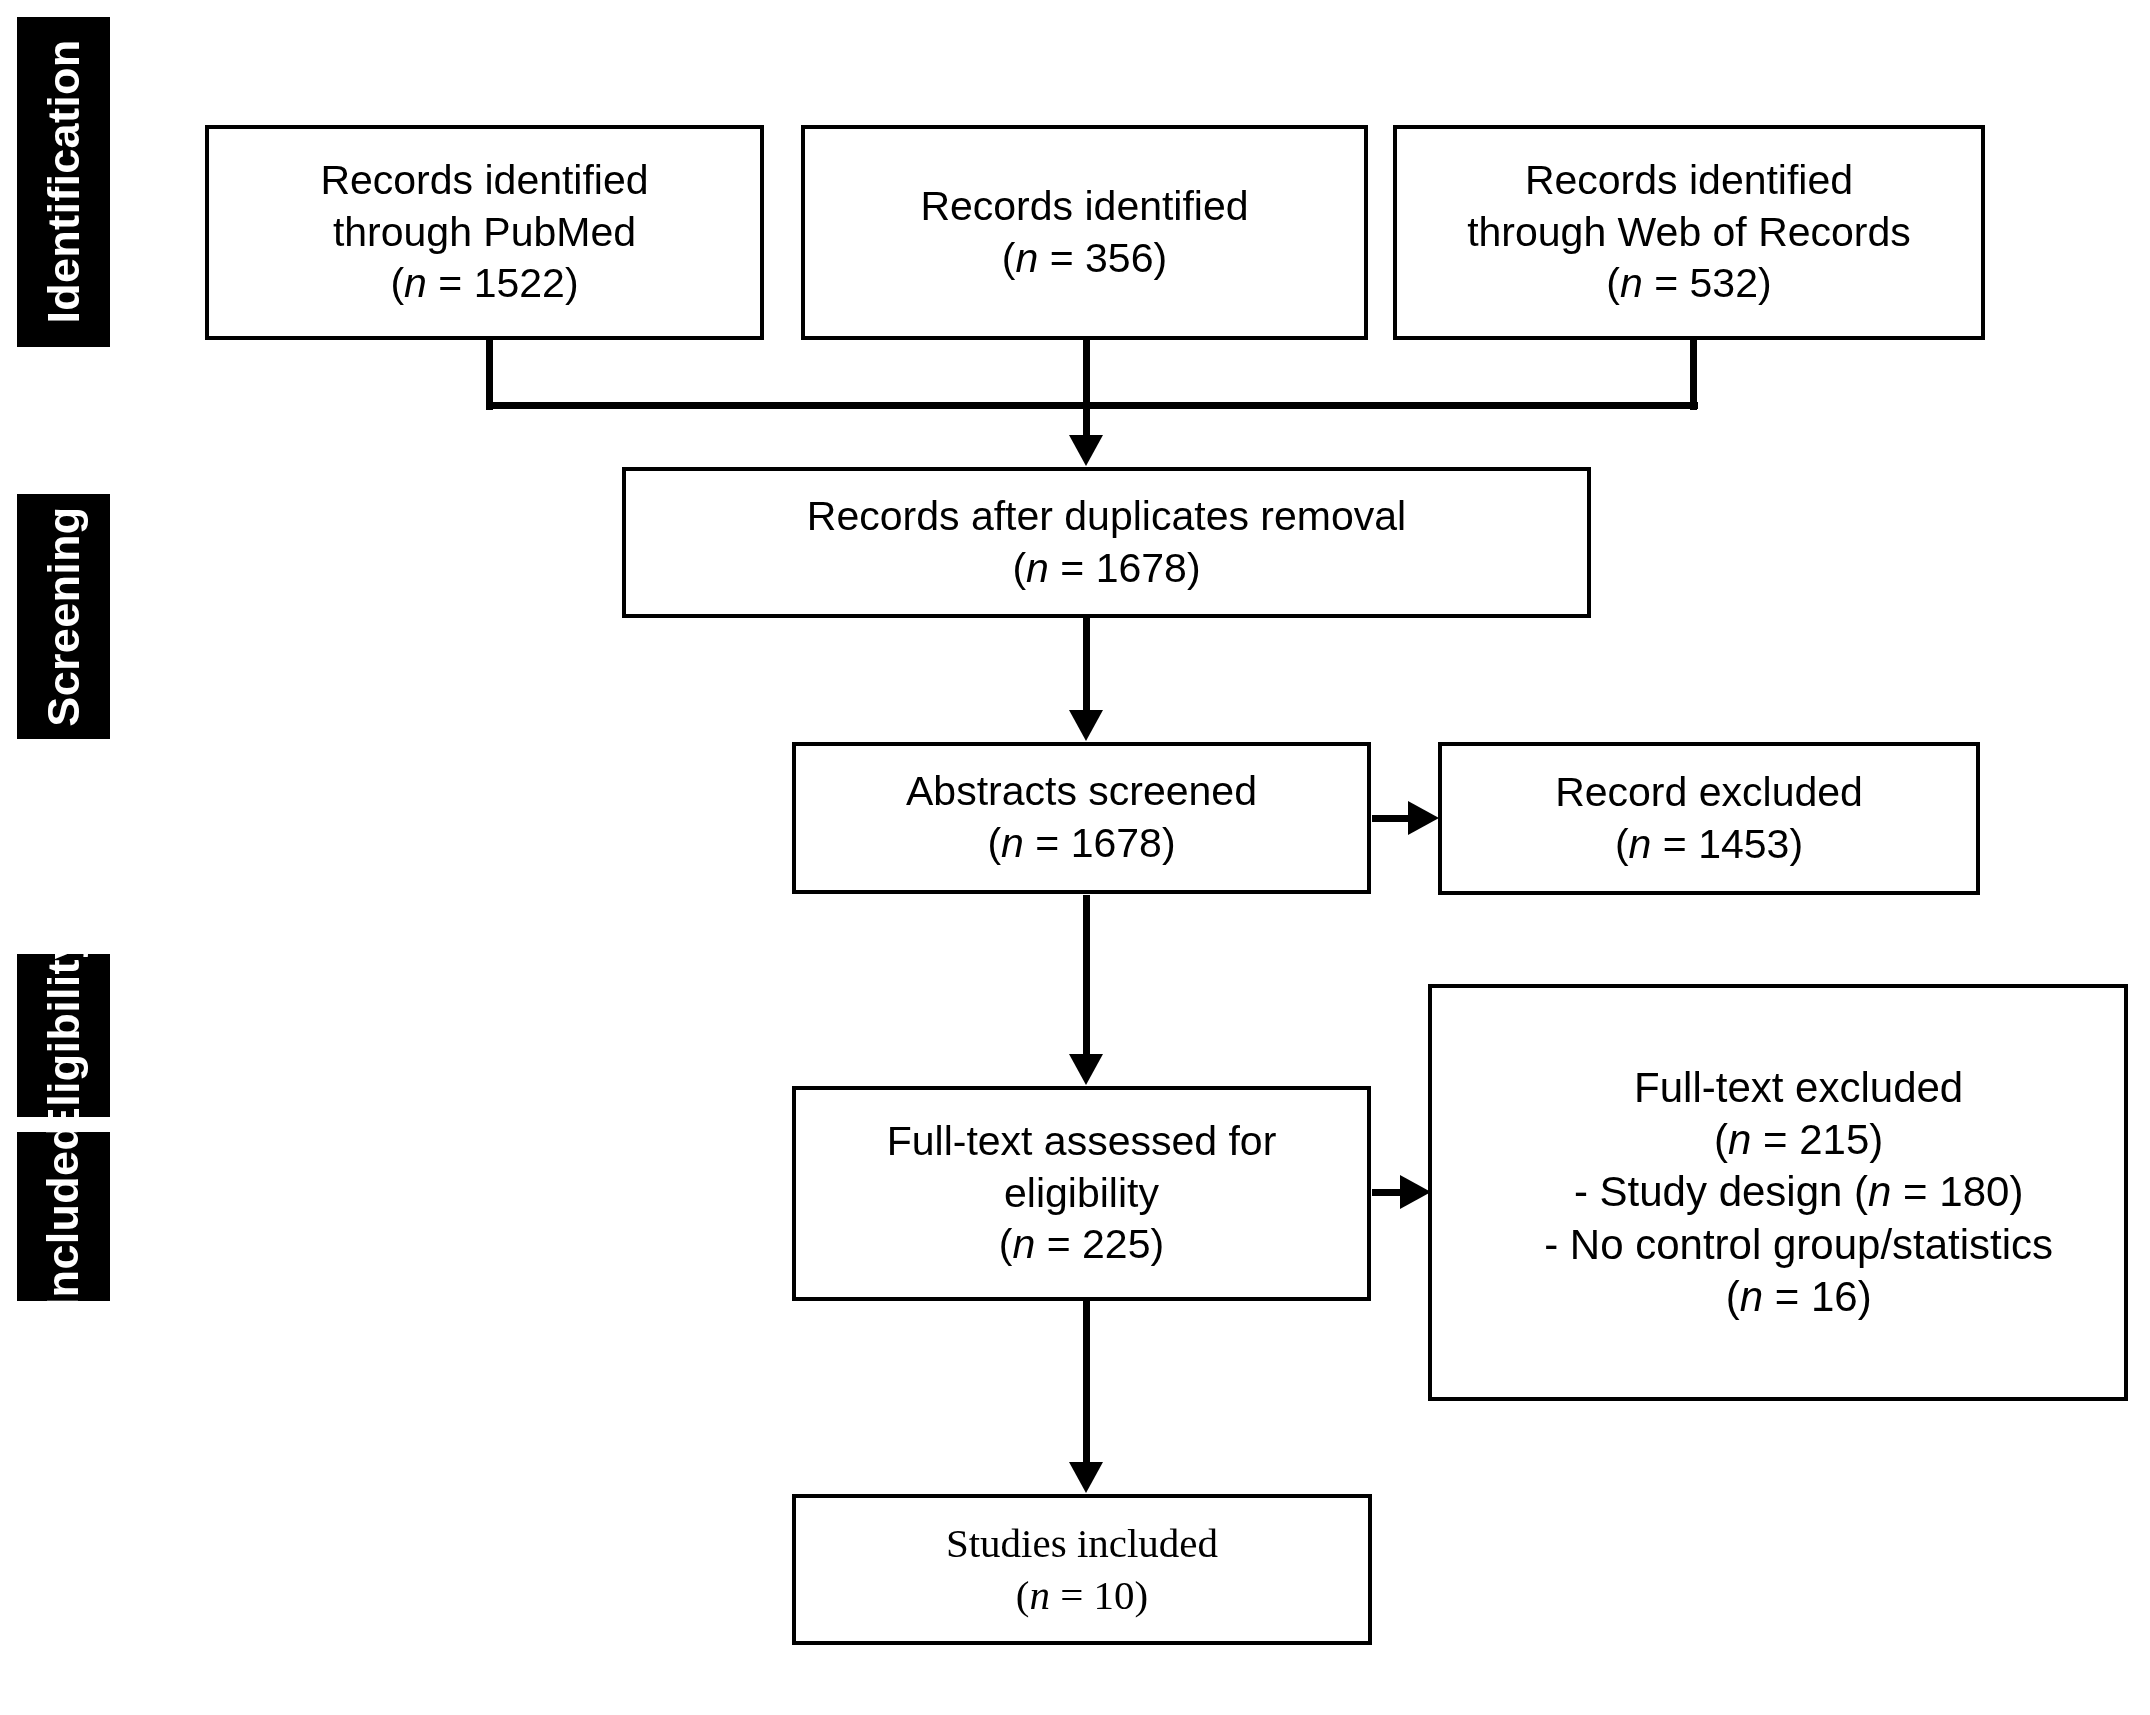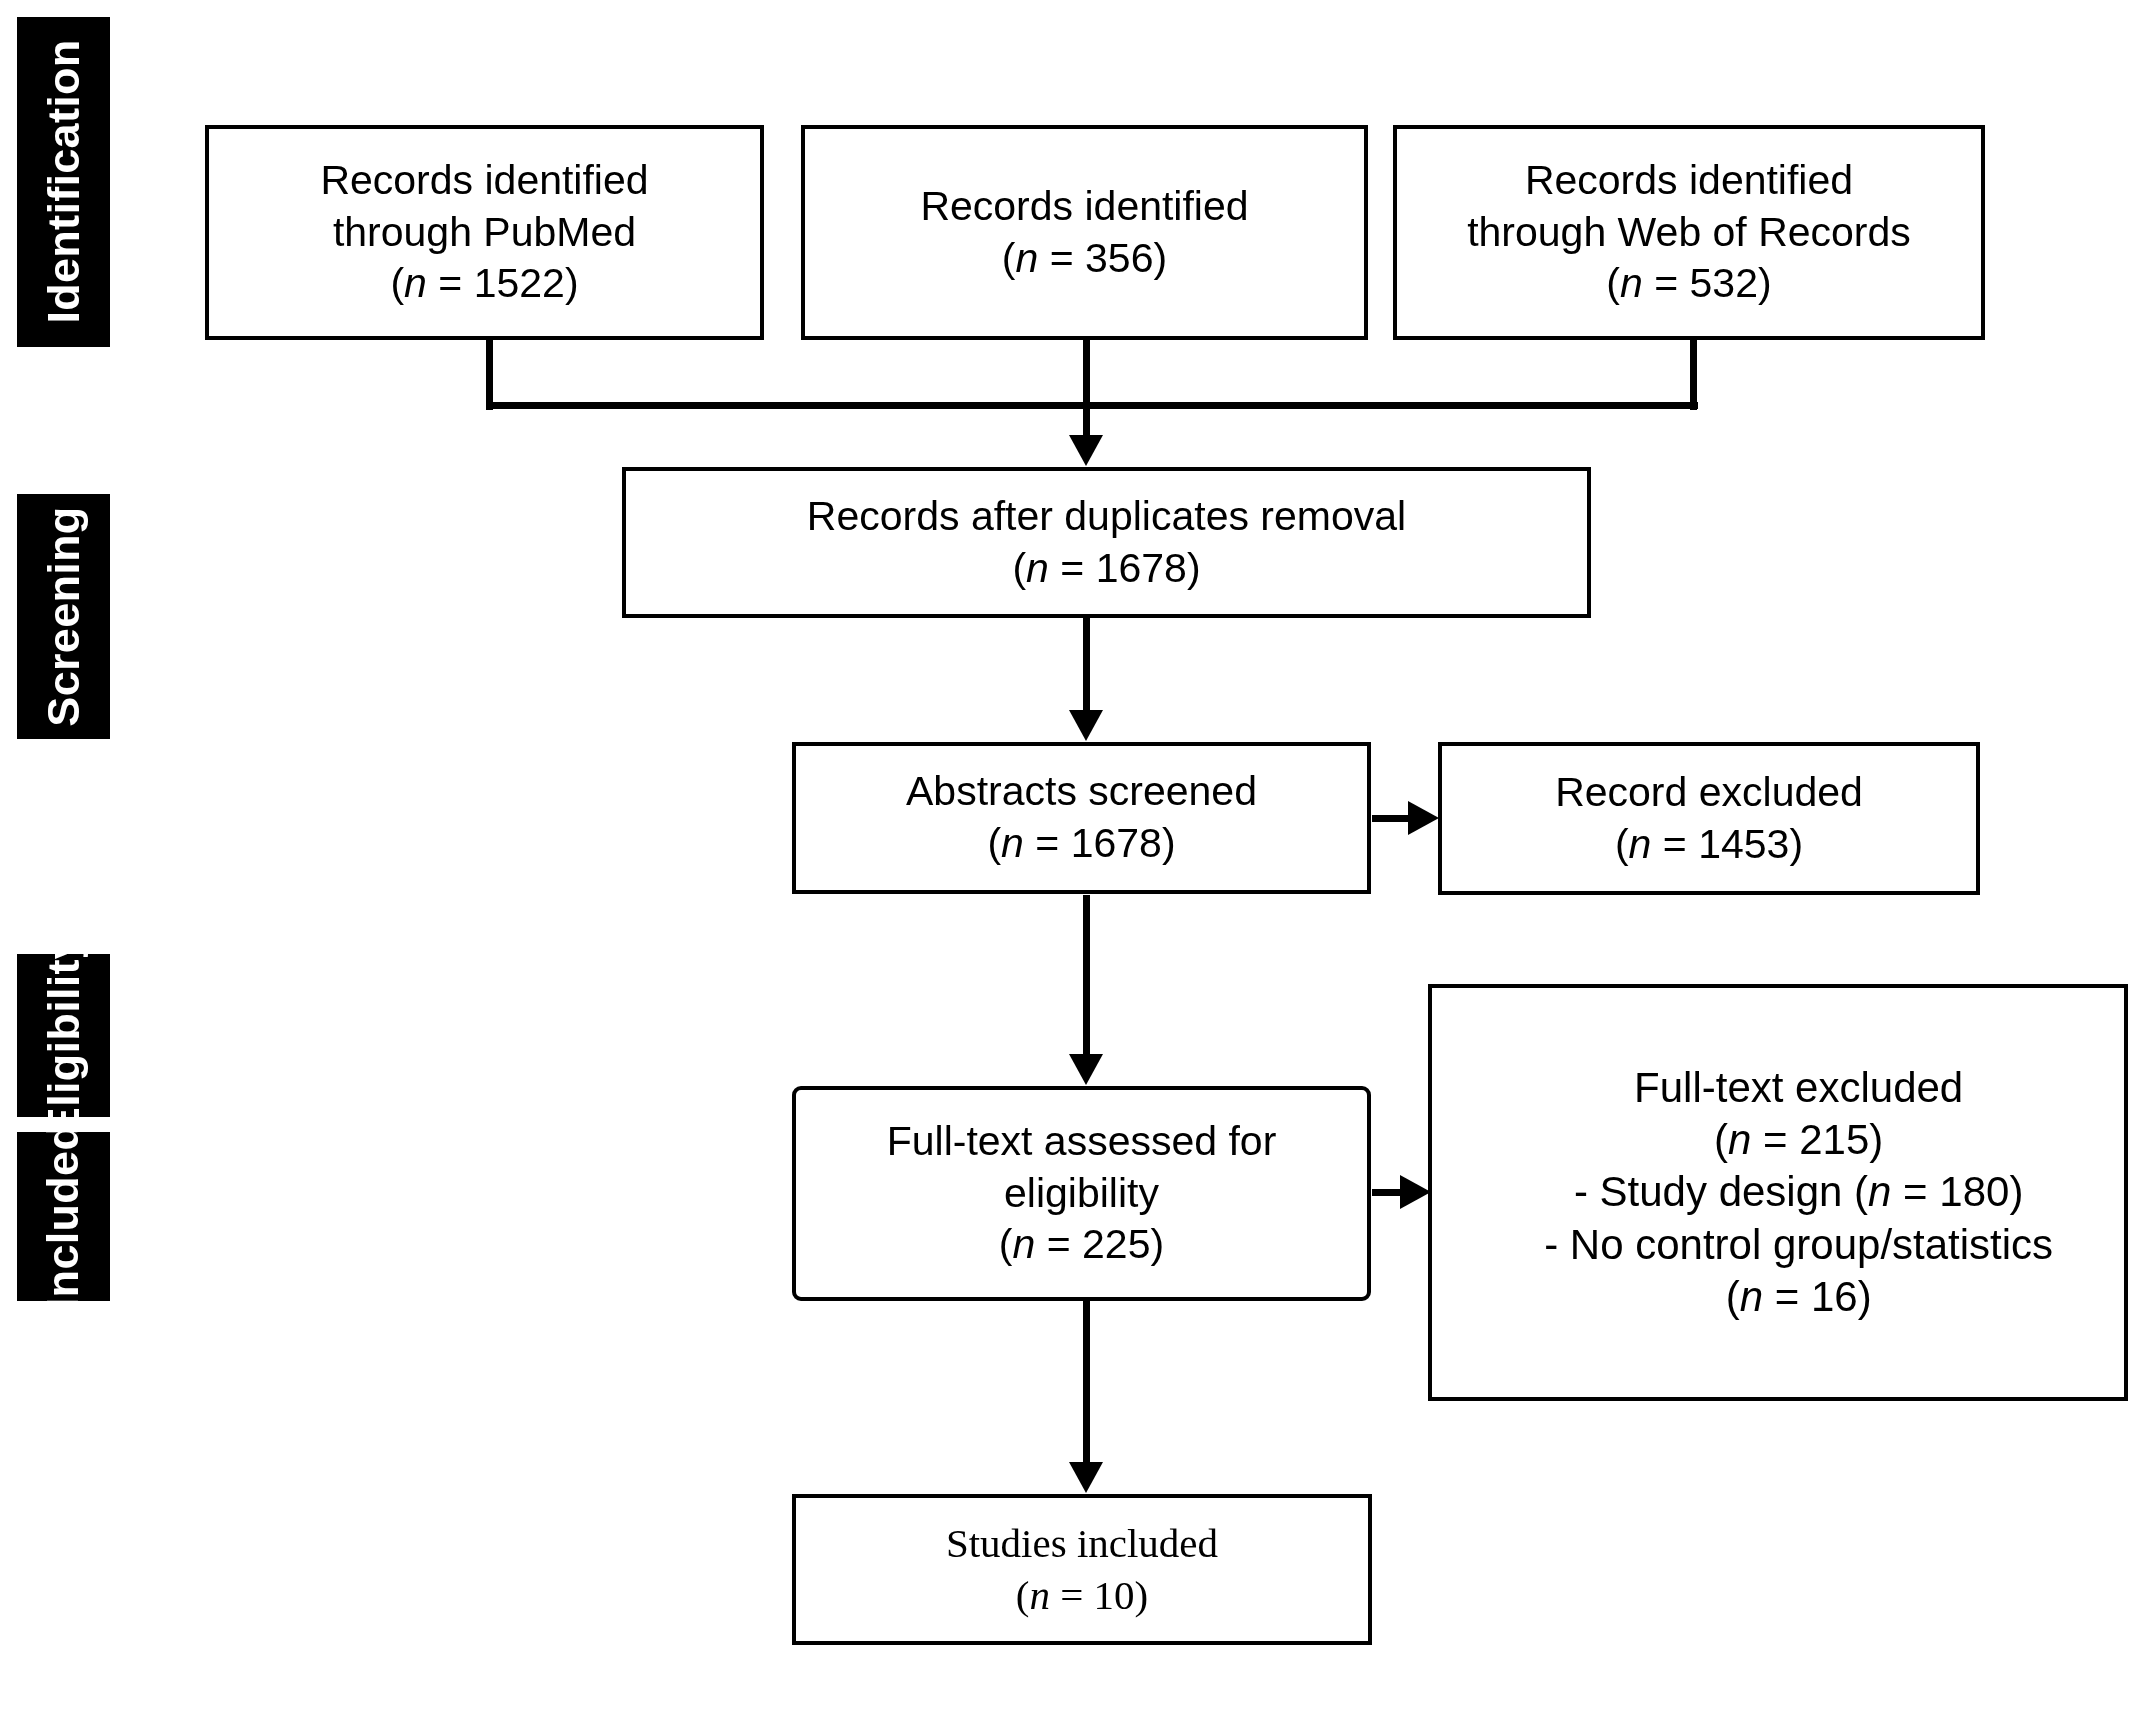--- a/index.html
+++ b/index.html
@@ -149,21 +149,21 @@
     <span class="ln">Record excluded</span>
     <span class="ln"><span>(</span><span class="nval">n</span><span> = </span><span>1453</span><span>)</span></span>
   </div>
 
   <div class="hline" style="left:1372px; top:815px; width:45px; height:7.3px;"></div>
   <div class="arrow-right" style="left:1408px; top:801px;"></div>
 
   <div class="vline" style="left:1083px; top:895px; width:7.3px; height:163px;"></div>
   <div class="arrow-down" style="left:1069px; top:1054px;"></div>
 
-  <div class="fbox" style="left:792px; top:1086px; width:579px; height:215px;border-radius:9px;">
+  <div class="fbox" style="left:792px; top:1086px; width:579px; height:215px;">
     <span class="ln">Full-text assessed for</span>
     <span class="ln">eligibility</span>
     <span class="ln"><span>(</span><span class="nval">n</span><span> = </span><span>225</span><span>)</span></span>
   </div>
 
   <div class="fbox" style="left:1428px; top:984px; width:700px; height:417px; font-size:42px; line-height:1.24;padding-left:48px;">
     <span class="ln">Full-text excluded</span>
     <span class="ln"><span>(</span><span class="nval">n</span><span> = </span><span>215</span><span>)</span></span>
     <span class="ln"><span>- Study design (</span><span class="nval">n</span><span> = </span><span>180</span><span>)</span></span>
     <span class="ln">- No control group/statistics</span>

